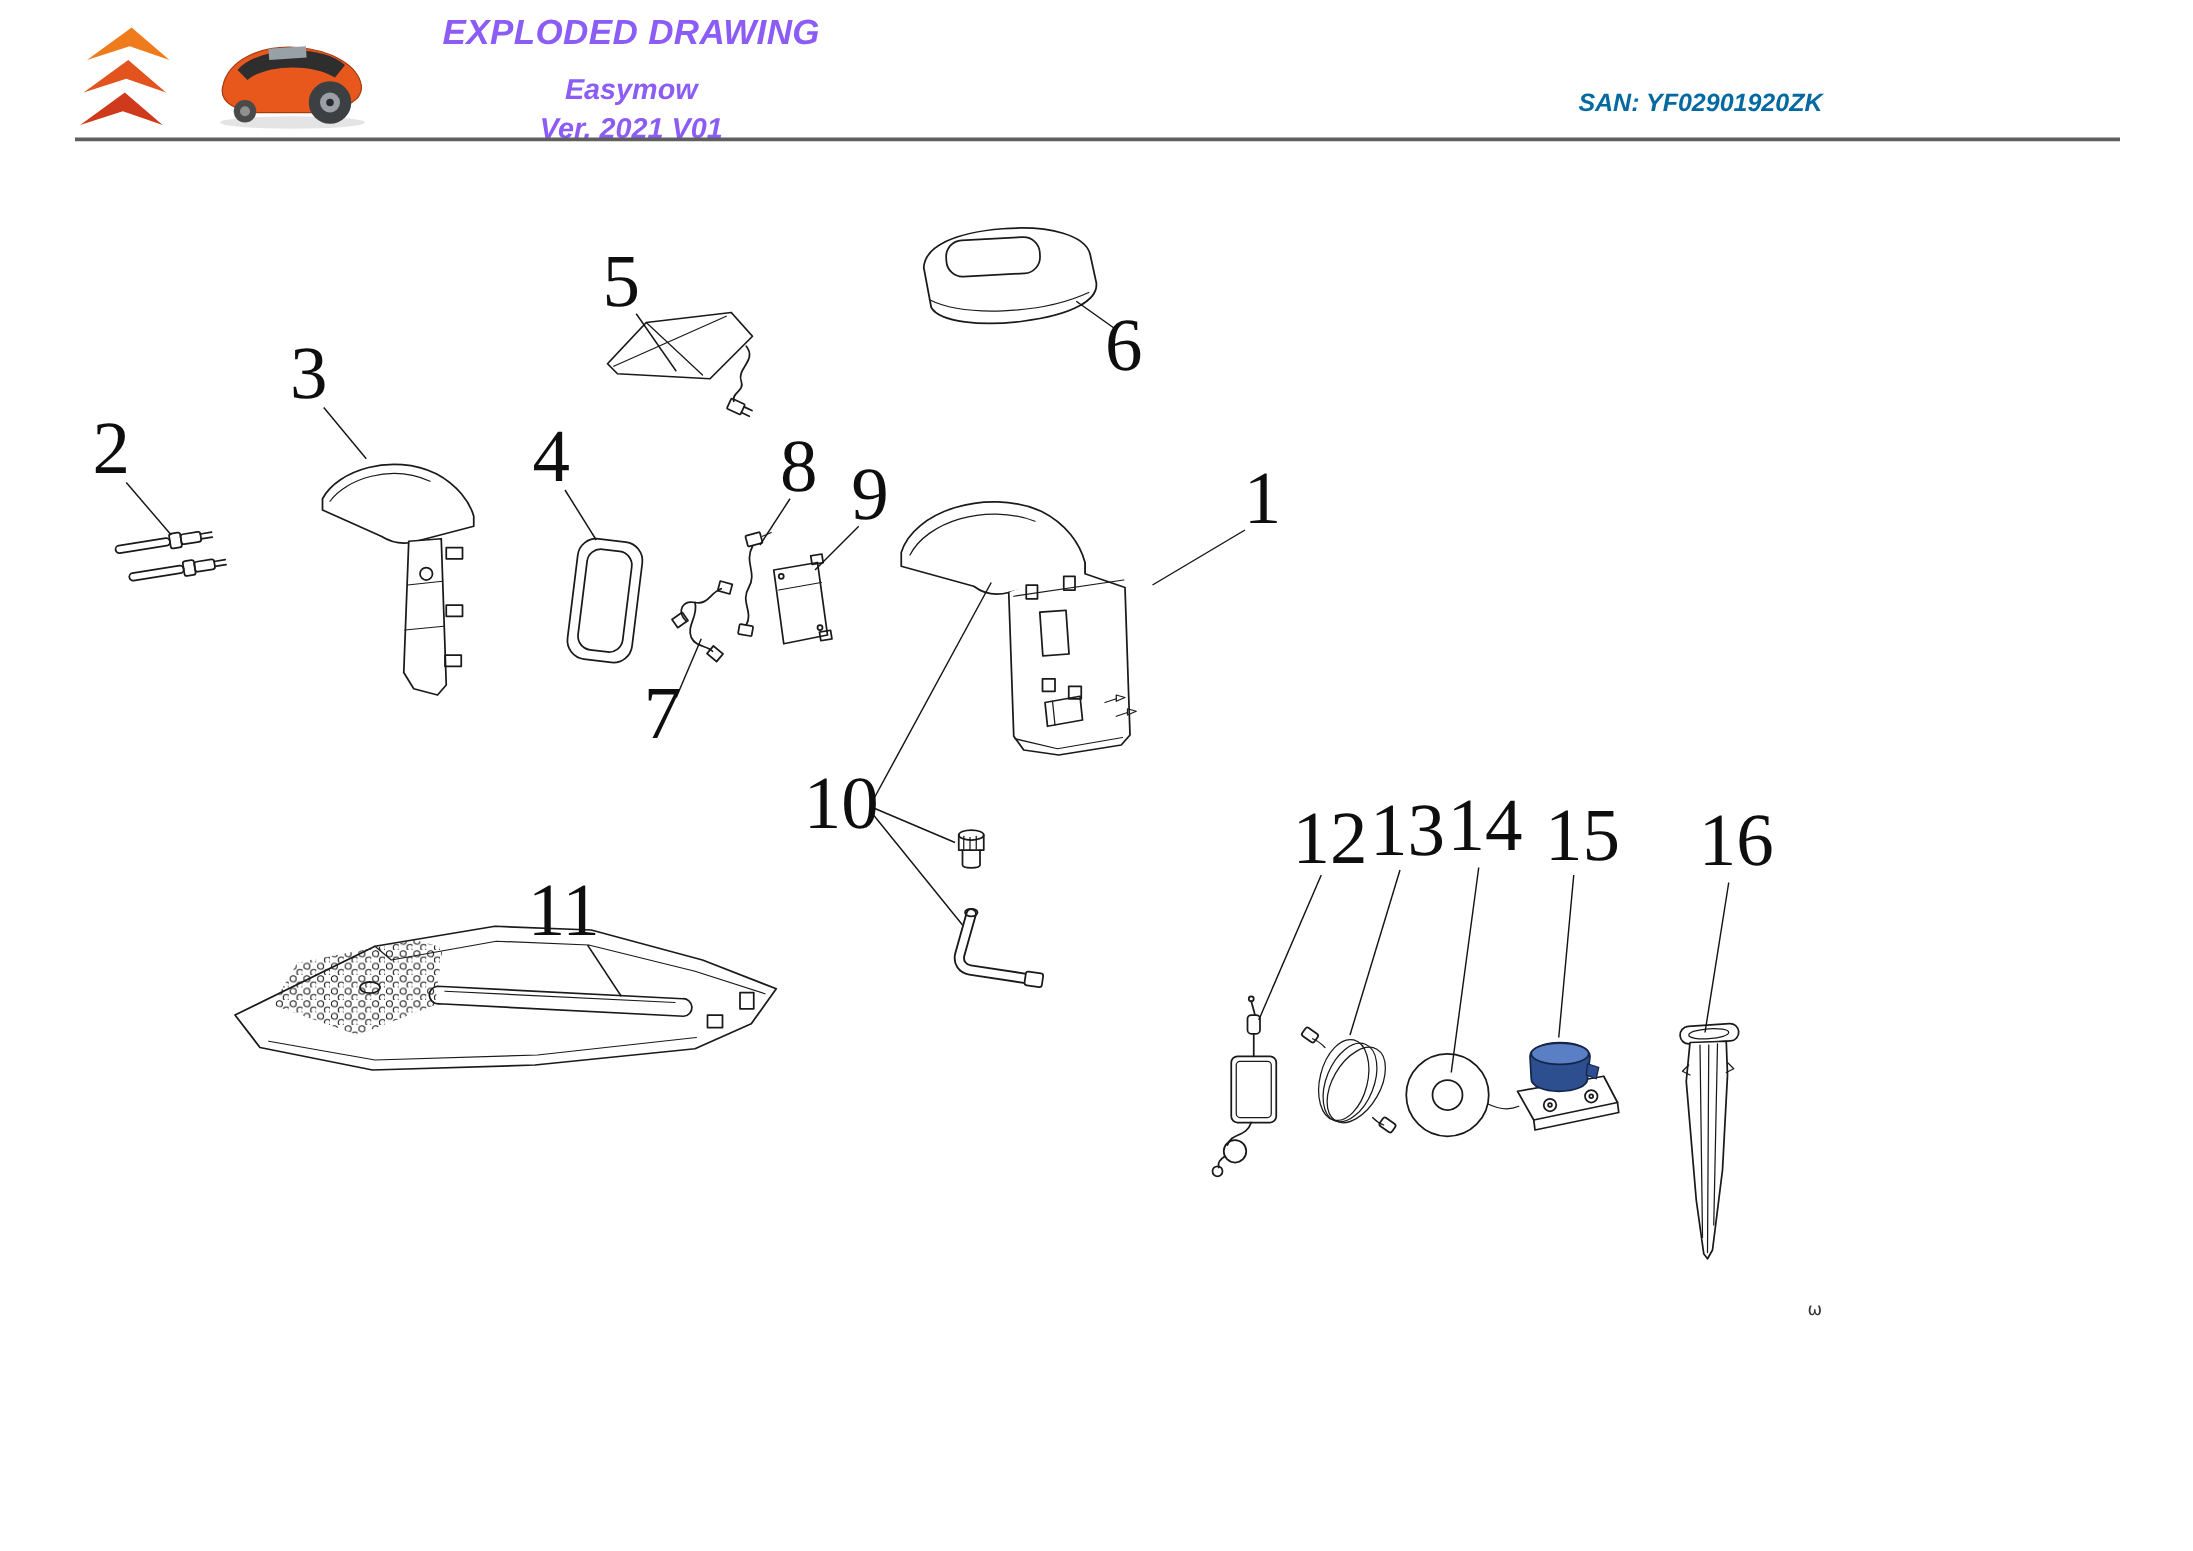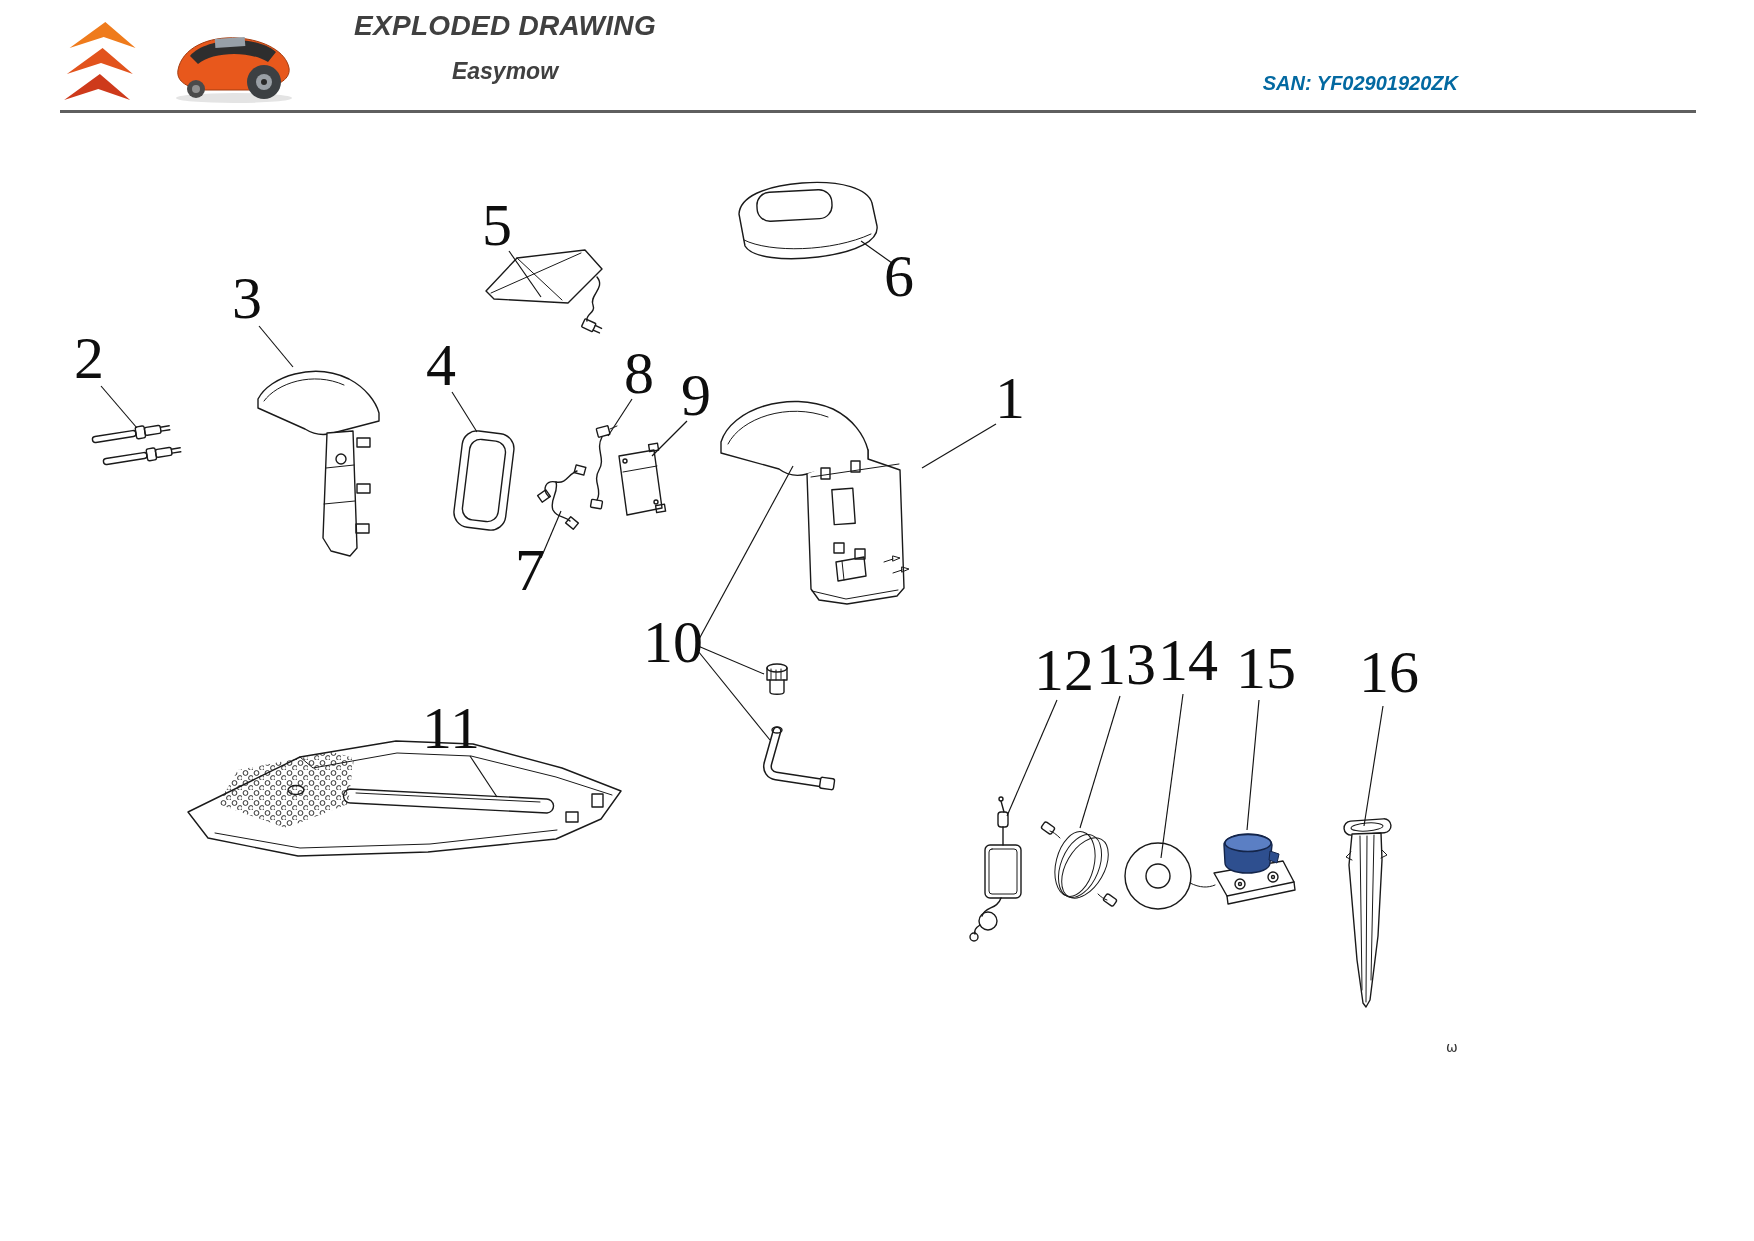--- a/index.html
+++ b/index.html
@@ -1,21 +1,21 @@
 <!DOCTYPE html>
 <html><head>
 <meta charset="utf-8">
 <style>
   html,body{margin:0;padding:0;background:#ffffff;}
   .page{position:relative;width:1754px;height:1241px;background:#ffffff;overflow:hidden;
         font-family:"Liberation Sans",sans-serif;color:#111;}
   .logo{position:absolute;left:54px;top:6px;width:112px;height:102px;}
   .thumb{position:absolute;left:160px;top:8px;width:148px;height:100px;}
   .title-block{position:absolute;left:320px;top:10px;width:370px;text-align:center;
-               font-style:italic;font-weight:bold;color:#404040;}
+               font-style:italic;font-weight:bold;color:#8b5cf6;}
   .title{font-size:28px;letter-spacing:.3px;}
   .model{font-size:23px;margin-top:16px;}
   .version{font-size:23px;margin-top:4px;}
   .san{position:absolute;top:72px;right:296px;font-size:20px;font-weight:bold;
        font-style:italic;color:#0369a1;}
   .rule{position:absolute;top:110px;left:60px;width:1636px;height:3px;background:#5f5f5f;}
   svg.diagram{position:absolute;left:0;top:0;}
   .ln{fill:none;stroke:#1a1a1a;stroke-width:1.4;stroke-linecap:round;stroke-linejoin:round;}
   .lnw{fill:#ffffff;stroke:#1a1a1a;stroke-width:1.4;stroke-linecap:round;stroke-linejoin:round;}
   .thin{stroke-width:1;}
@@ -48,20 +48,21 @@
       <circle cx="104" cy="74" r="8" fill="#9aa0a6"></circle>
       <circle cx="104" cy="74" r="3" fill="#2a2a2a"></circle>
       <circle cx="36" cy="81" r="9" fill="#4a4a4a"></circle>
       <circle cx="36" cy="81" r="4" fill="#909090"></circle>
     </svg>
   </div>
 
   <div class="title-block">
     <div class="title">EXPLODED DRAWING</div>
     <div class="model">Easymow</div>
+    <div class="version">Ver. 2021 V01</div>
   </div>
 
   <div class="san">SAN: YF02901920ZK</div>
   <div class="rule"></div>
 
   <svg class="diagram" width="1754" height="1241" viewBox="0 0 1754 1241">
     <defs>
       <pattern id="hexdots" width="11" height="10" patternUnits="userSpaceOnUse">
         <circle cx="3.5" cy="3" r="2.4" fill="none" stroke="#1a1a1a" stroke-width="0.9"></circle>
         <circle cx="9" cy="8" r="2.4" fill="none" stroke="#1a1a1a" stroke-width="0.9"></circle>

